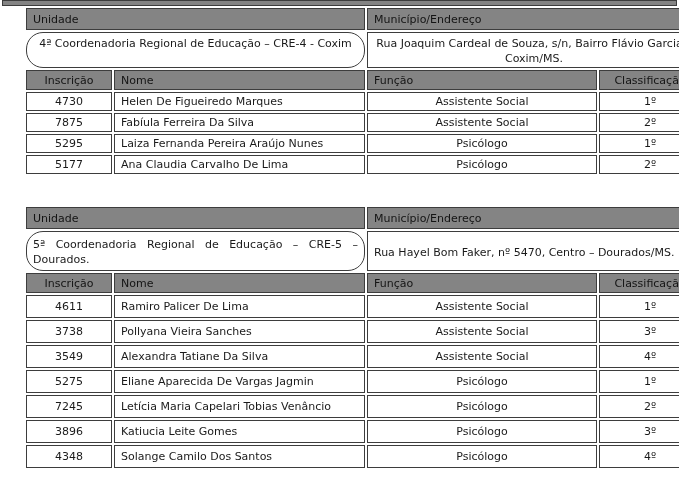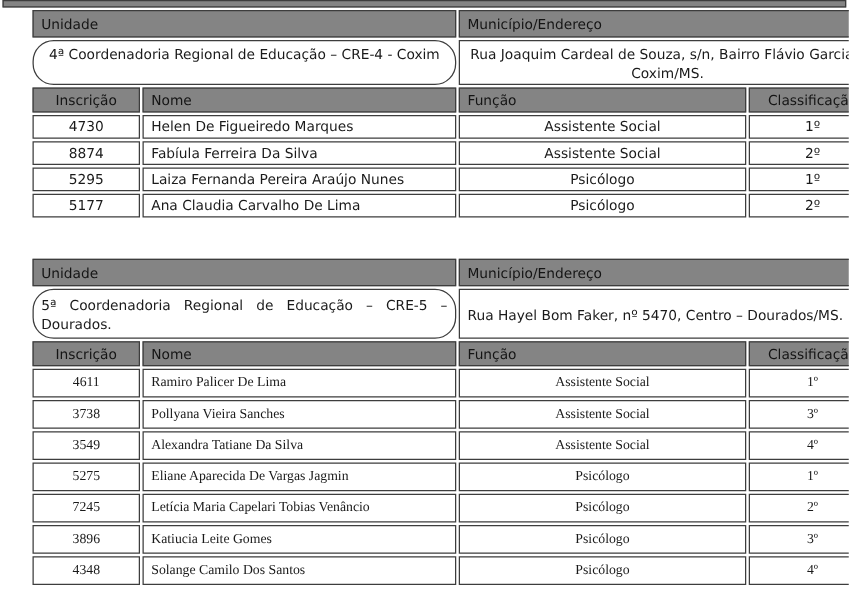--- a/index.html
+++ b/index.html
@@ -44,21 +44,21 @@
   tr.hdr td, tr.subhdr td {
     background: #848484;
     color: #141414;
   }
   tr.hdr td { height: 22px; }
   tr.subhdr td { height: 20px; }
   tr.info td { vertical-align: top; padding-top: 3px; }
   .t1 tr.info td { height: 34px; text-align: center; }
   .t2 tr.info td { height: 40px; vertical-align: middle; }
   .t1 tr.data td { height: 19px; }
-  .t2 tr.data td { height: 23px; font-family: Liberation Serif, serif; }
+  .t2 tr.data td { height: 23px; }
   tr.data td, tr.subhdr td { white-space: nowrap; }
   .ctr { text-align: center; }
   .jus { text-align: justify; border-radius: 17px; }
   .t2 { margin-top: 29px; }
 </style>
 </head>
 <body>
 
 <div class="page">
 
@@ -86,21 +86,21 @@
       <td>Função</td>
       <td class="ctr">Classificação</td>
     </tr>
     <tr class="data">
       <td class="ctr">4730</td>
       <td>Helen De Figueiredo Marques</td>
       <td class="ctr">Assistente Social</td>
       <td class="ctr">1º</td>
     </tr>
     <tr class="data">
-      <td class="ctr">8874</td>
+      <td class="ctr">7875</td>
       <td>Fabíula Ferreira Da Silva</td>
       <td class="ctr">Assistente Social</td>
       <td class="ctr">2º</td>
     </tr>
     <tr class="data">
       <td class="ctr">5295</td>
       <td>Laiza Fernanda Pereira Araújo Nunes</td>
       <td class="ctr">Psicólogo</td>
       <td class="ctr">1º</td>
     </tr>

